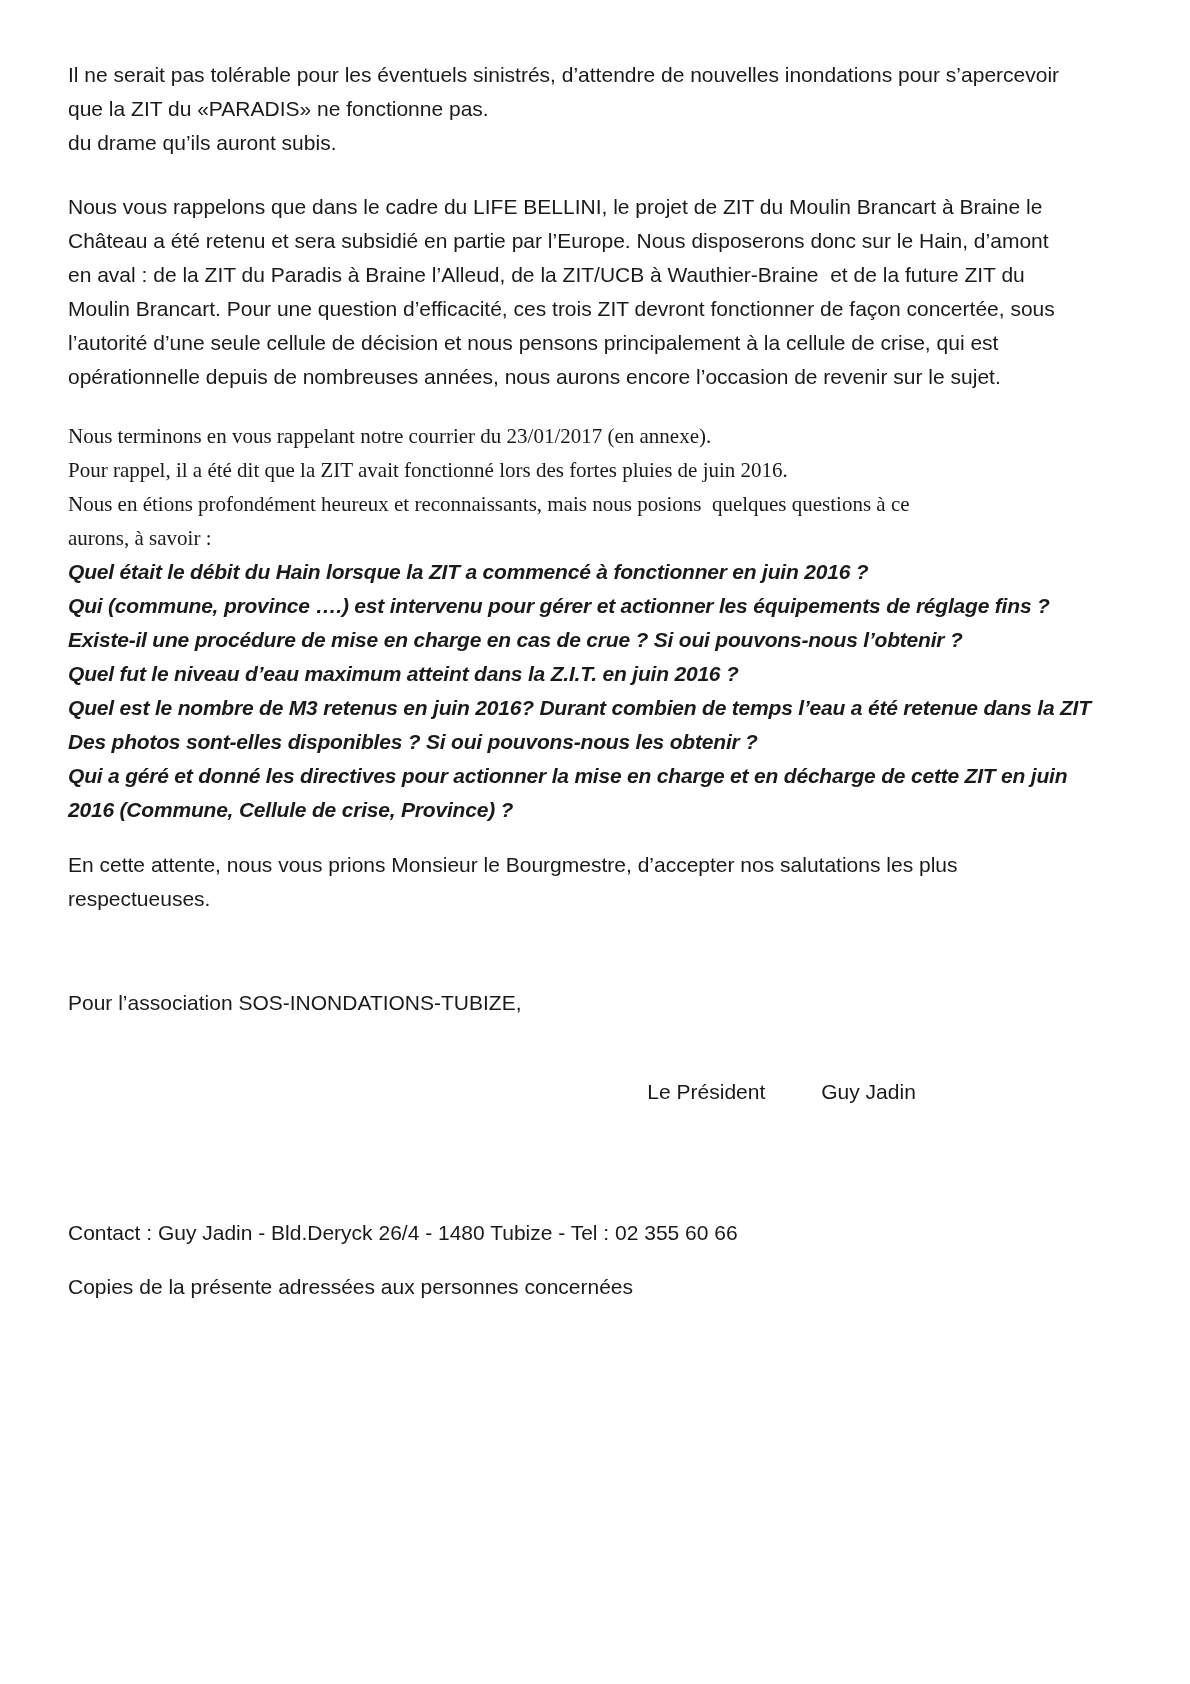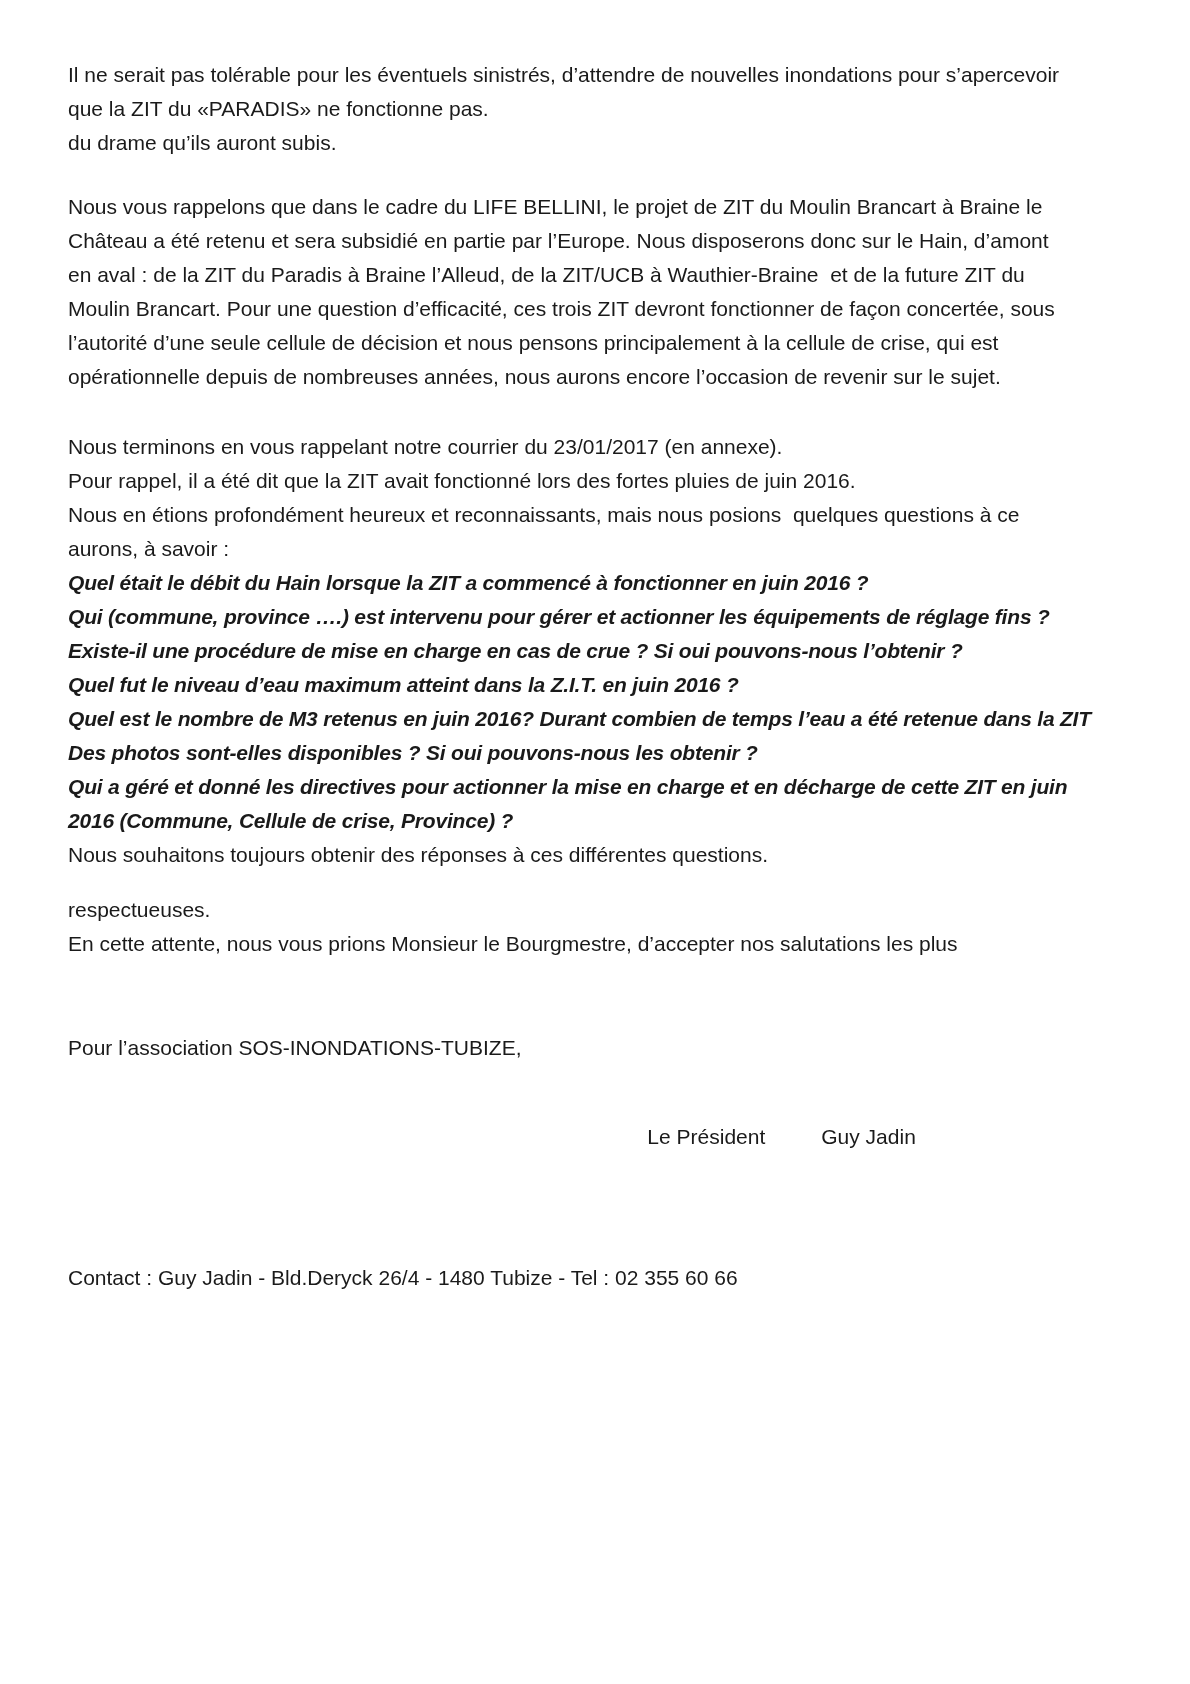--- a/index.html
+++ b/index.html
@@ -16,21 +16,21 @@
     color: #1a1a1a;
     overflow: hidden;
   }
   .line { white-space: pre-wrap; }
   .q {
     font-weight: 700;
     font-style: italic;
     letter-spacing: -0.2px;
   }
   .block-b { margin-top: 30px; }
-  .block-c { margin-top: 36px; }
+  .block-c { margin-top: 25px; font-family: Liberation Serif, serif; }
   .block-f { margin-top: 21px; }
   .block-g { margin-top: 70px; }
   .sig-row { margin-top: 21px; padding-left: 556px; }
   .sig-name { margin-left: 56px; }
   .block-i { margin-top: 73px; }
   .block-j { margin-top: 21px; }
   .block-k { margin-top: 20px; }
   .weblink {
     color: #0000ee;
     text-decoration: underline;
@@ -69,27 +69,24 @@
     <div class="line q">Quel était le débit du Hain lorsque la ZIT a commencé à fonctionner en juin 2016 ?</div>
     <div class="line q">Qui (commune, province ….) est intervenu pour gérer et actionner les équipements de réglage fins ?</div>
     <div class="line q">Existe-il une procédure de mise en charge en cas de crue ? Si oui pouvons-nous l’obtenir ?</div>
     <div class="line q">Quel fut le niveau d’eau maximum atteint dans la Z.I.T. en juin 2016 ?</div>
     <div class="line q">Quel est le nombre de M3 retenus en juin 2016? Durant combien de temps l’eau a été retenue dans la ZIT</div>
     <div class="line q">Des photos sont-elles disponibles ? Si oui pouvons-nous les obtenir ?</div>
     <div class="line q">Qui a géré et donné les directives pour actionner la mise en charge et en décharge de cette ZIT en juin</div>
     <div class="line q">2016 (Commune, Cellule de crise, Province) ?</div>
   </div>
 
-  <div class="block-e">
-    <div class="line">Nous souhaitons toujours obtenir des réponses à ces différentes questions.</div>
-  </div>
 
   <div class="block-f">
+    <div class="line">En cette attente, nous vous prions Monsieur le Bourgmestre, d’accepter nos salutations les plus</div>
     <div class="line">respectueuses.</div>
-    <div class="line">En cette attente, nous vous prions Monsieur le Bourgmestre, d’accepter nos salutations les plus</div>
   </div>
 
   <div class="block-g">
     <div class="line">Pour l’association SOS-INONDATIONS-TUBIZE,</div>
   </div>
 
   <div class="sig-row line">
     <span class="sig-role">Le Président</span><span class="sig-name">Guy Jadin</span>
   </div>
 

